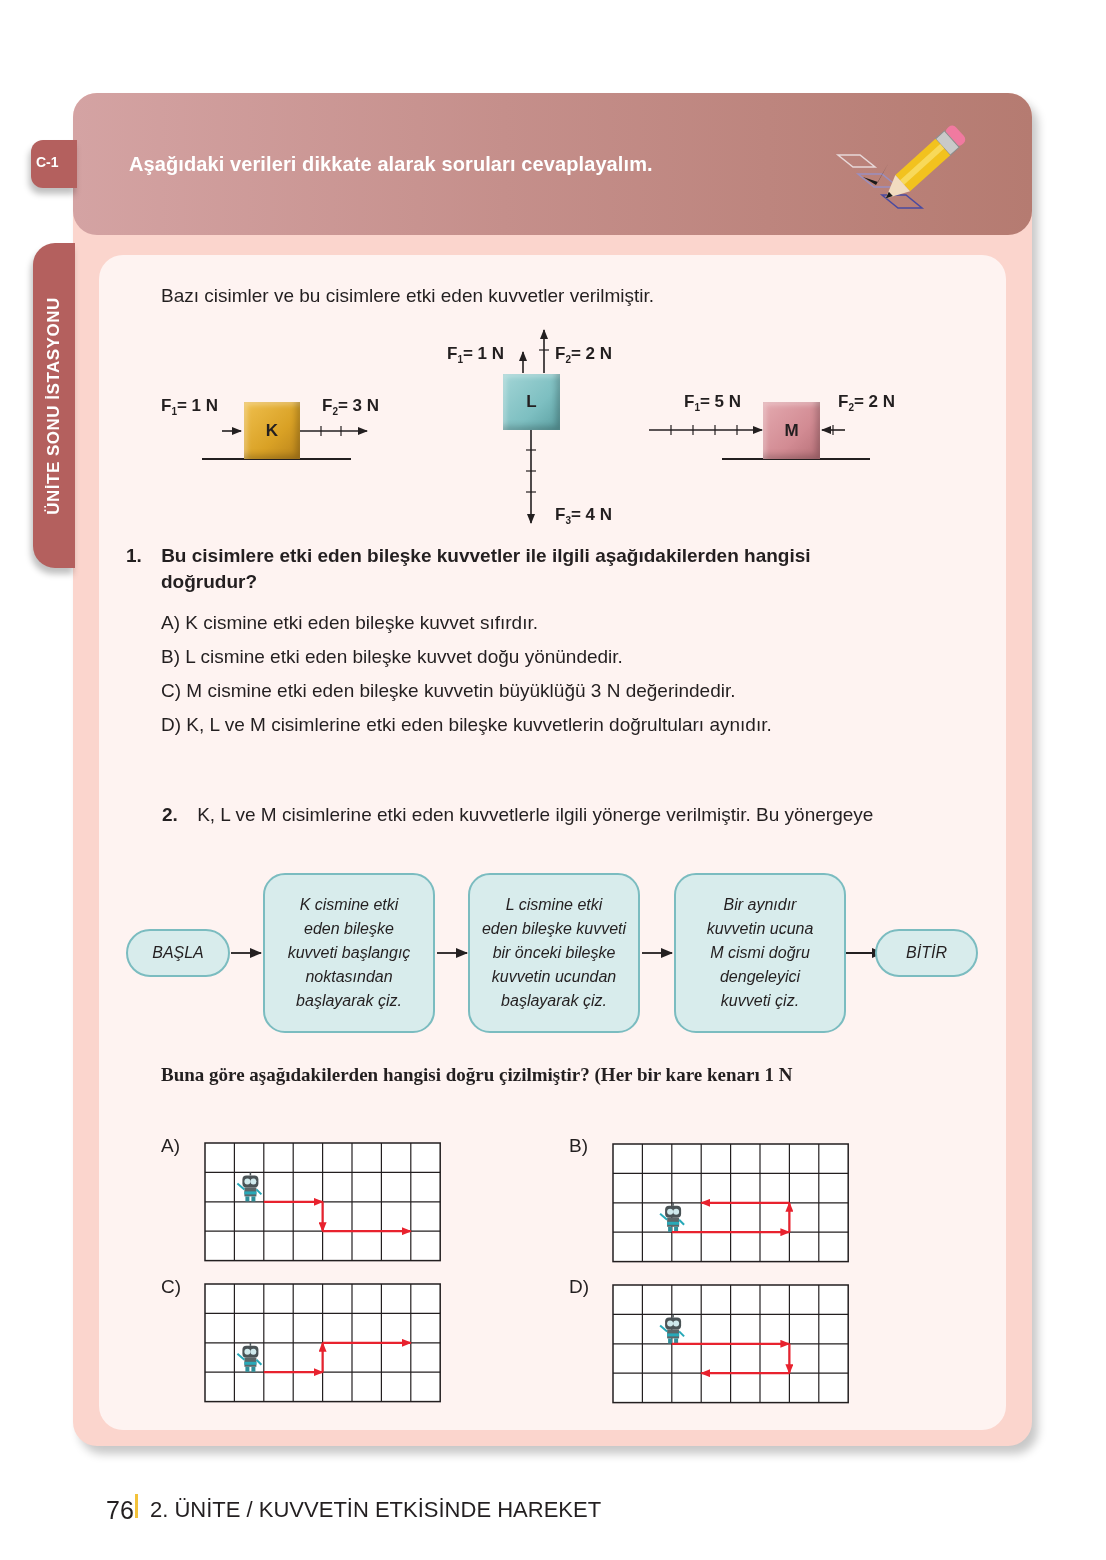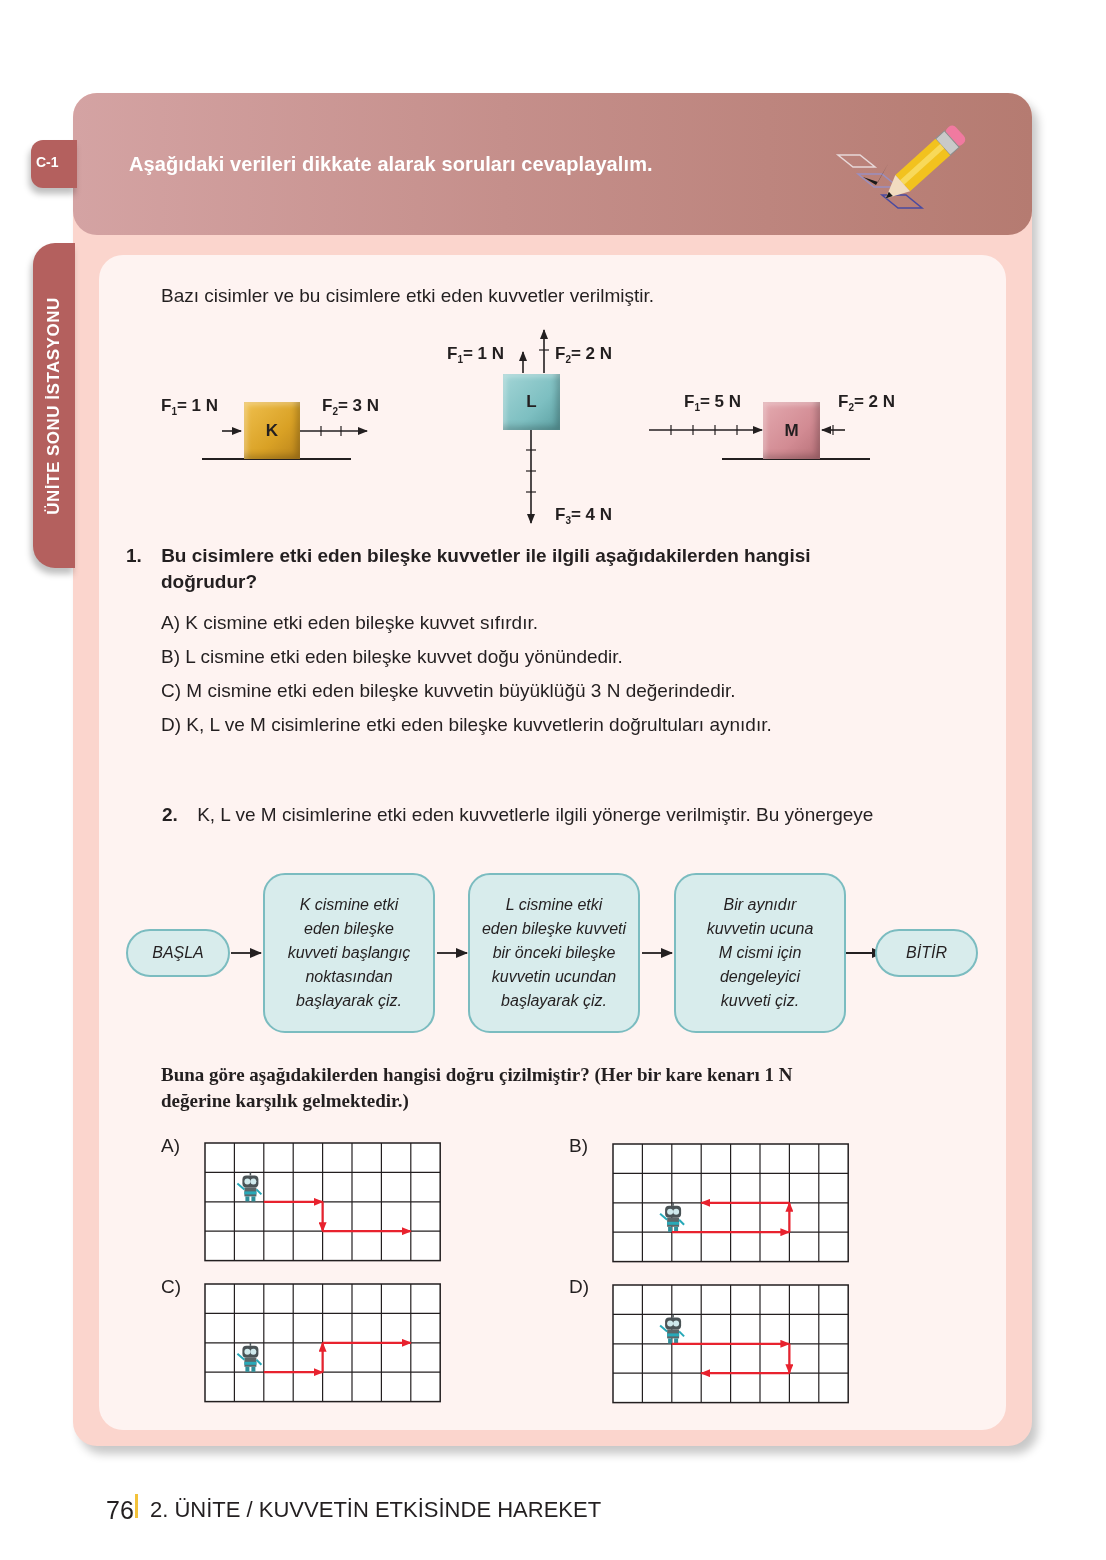--- a/index.html
+++ b/index.html
@@ -180,32 +180,31 @@
     <div>eden bileşke kuvveti</div>
     <div>bir önceki bileşke</div>
     <div>kuvvetin ucundan</div>
     <div>başlayarak çiz.</div>
   </div>
 </div>
 <div class="fc fc-box" style="left:674px;top:873px;width:172px;height:160px;">
   <div>
     <div>Bir aynıdır</div>
     <div>kuvvetin ucuna</div>
-    <div>M cismi için</div>
+    <div>M cismi doğru</div>
     <div>dengeleyici</div>
     <div>kuvveti çiz.</div>
   </div>
 </div>
 <div class="fc fc-pill" style="left:875px;top:929px;width:103px;height:48px;">
     <span>BİTİR</span>
   </div>
 
 <div class="abs q2-sub">
   <div>Buna göre aşağıdakilerden hangisi doğru çizilmiştir? (Her bir kare kenarı 1 N</div>
-  <div>değerine karşılık gelmektedir.)</div>
 </div>
 
 <div class="abs grid-label" style="left:161px;top:1135px;">A)</div>
 <div class="abs grid-label" style="left:569px;top:1135px;">B)</div>
 <div class="abs grid-label" style="left:161px;top:1276px;">C)</div>
 <div class="abs grid-label" style="left:569px;top:1276px;">D)</div>
 
 <svg class="abs grid-svg" style="left:204px;top:1142px;" width="238" height="120">
     <defs>
       <marker id="ra0" markerWidth="10" markerHeight="8" refX="9" refY="4" orient="auto" markerUnits="userSpaceOnUse">

